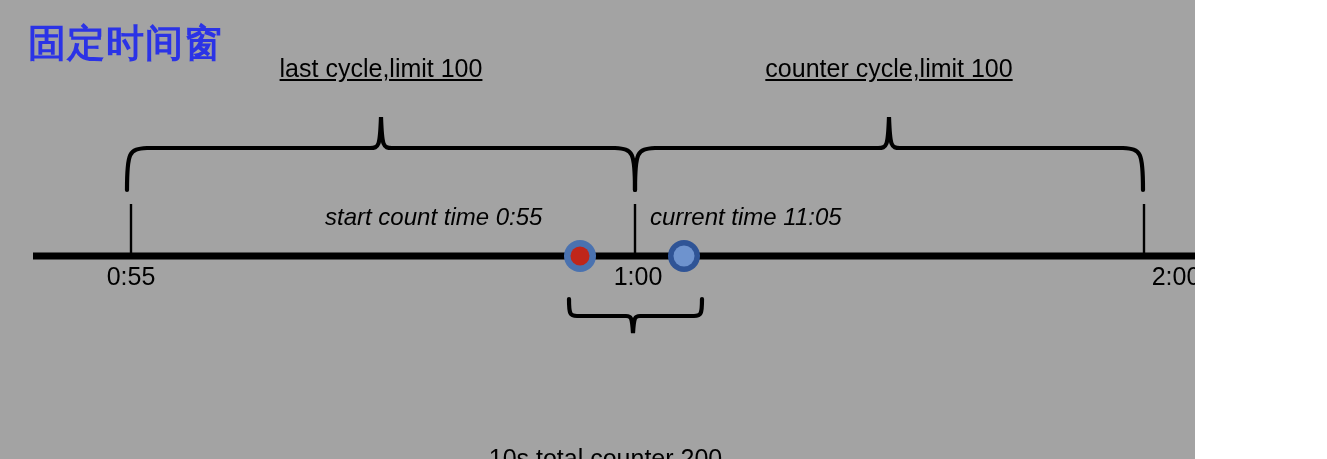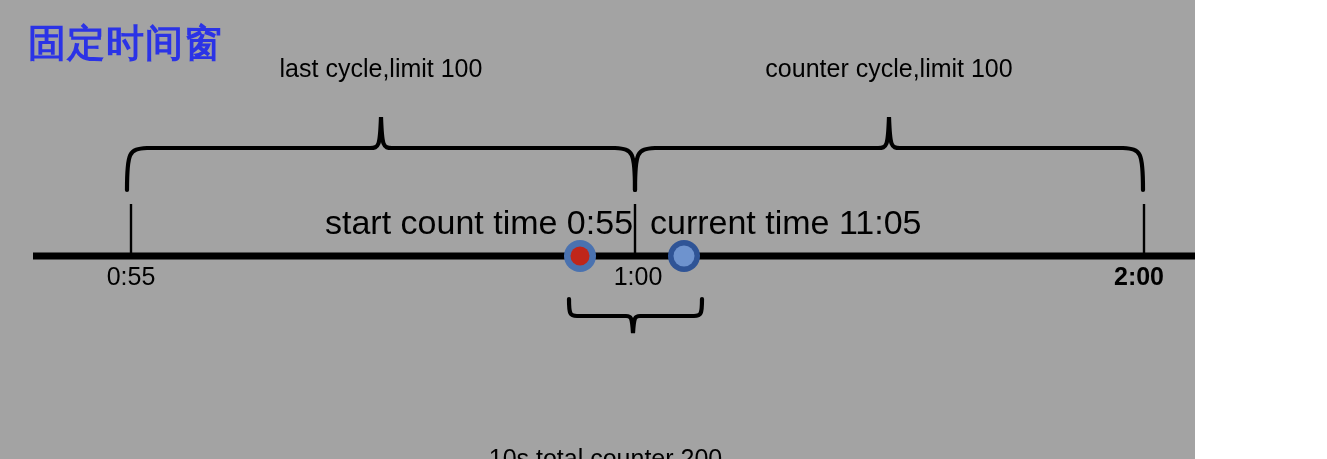--- a/index.html
+++ b/index.html
@@ -34,39 +34,41 @@
     left: 28px;
     top: 24px;
     font-size: 38px;
     font-weight: 700;
     letter-spacing: 1px;
   }
   .cycle-label {
     font-size: 25px;
     top: 56px;
     transform: translateX(-50%);
+    text-decoration: underline;
   }
   .cycle-label.left  { left: 381px; }
   .cycle-label.right { left: 889px; }
 
   .inline-label {
-    font-size: 34px;
+    font-size: 24px;
     top: 205px;
+    font-style: italic;
   }
   .inline-label.start   { left: 325px; }
   .inline-label.current { left: 650px; }
 
   .tick-label {
     font-size: 25px;
     top: 264px;
     transform: translateX(-50%);
   }
   .tick-label.t0 { left: 131px; }
   .tick-label.t1 { left: 638px; }
-  .tick-label.t2 { left: 1139px; font-weight: bold; }
+  .tick-label.t2 { left: 1176px; }
 
   .footer-line {
     font-size: 25px;
     left: 50%;
     transform: translateX(-50%);
     text-align: center;
   }
   .footer-line.one { top: 362px; margin-left: 8px; }
   .footer-line.two { top: 405px; margin-left: 8px; margin-top: 41px; }
 </style>

